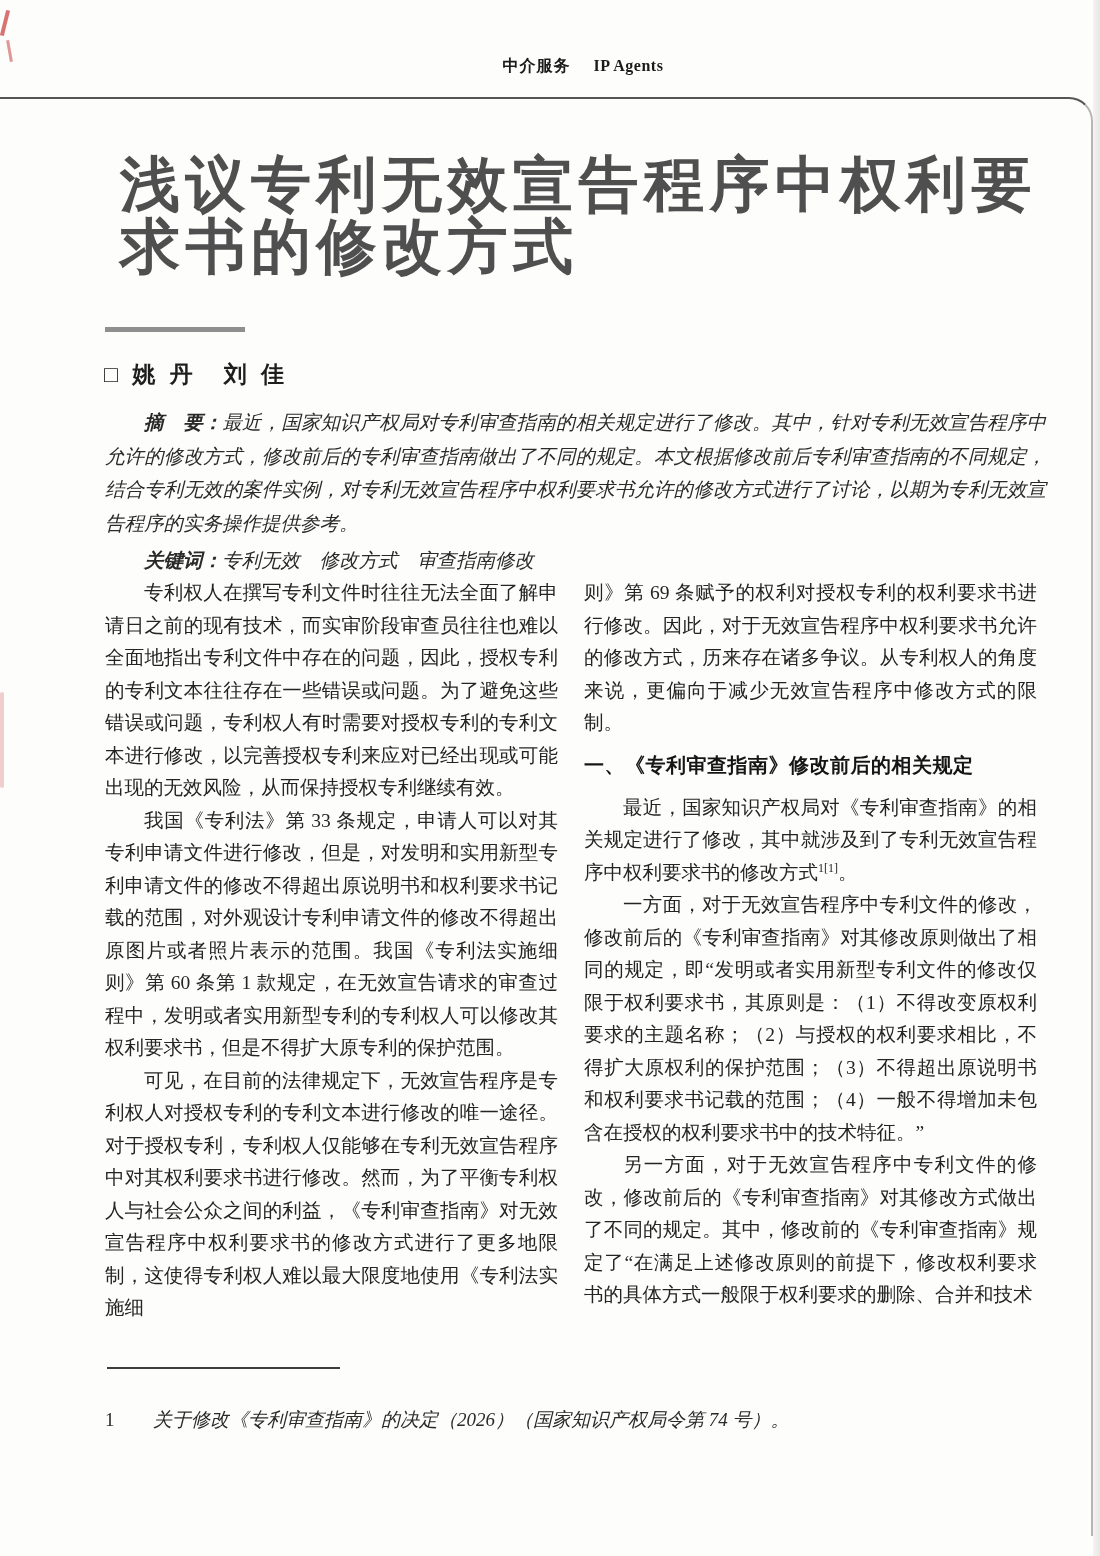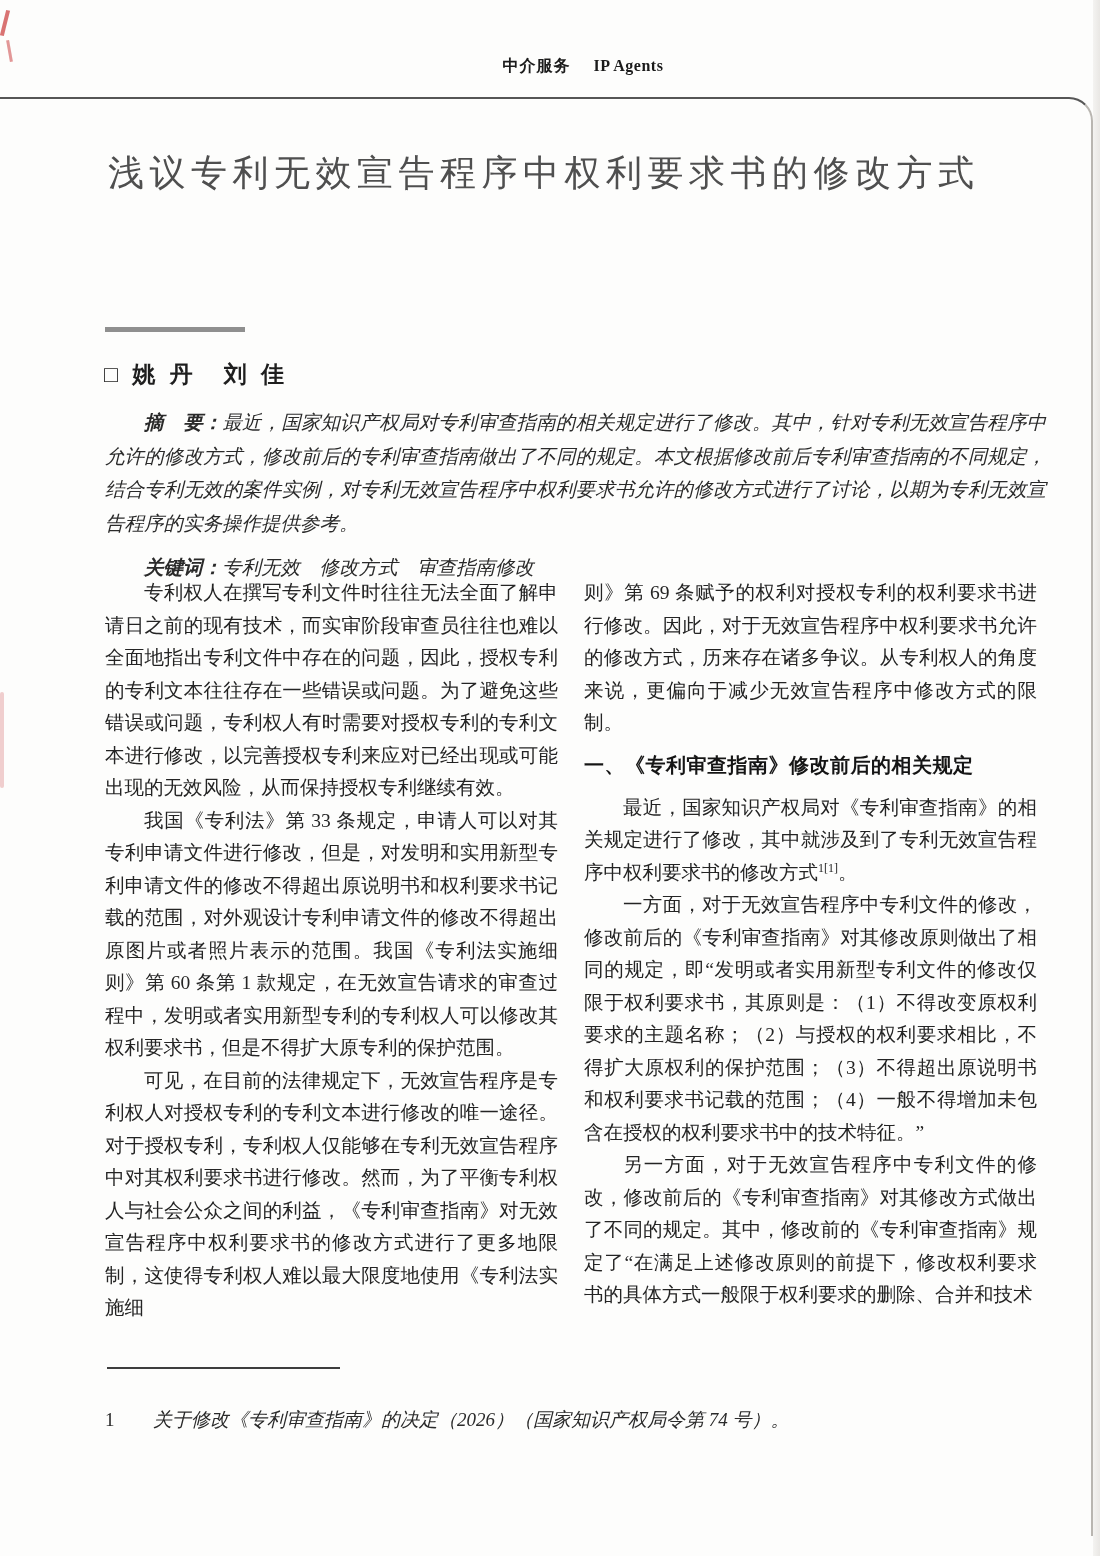--- a/index.html
+++ b/index.html
@@ -34,23 +34,23 @@
     text-align:center;
     font-size:16px;color:#1b1b1b;
     letter-spacing:1px;
     padding-left:33px;
   }
   .header-line .cn{font-family:"Liberation Sans",sans-serif;font-weight:bold;}
   .header-line .en{font-family:"Liberation Serif",serif;font-weight:bold;margin-left:18px;letter-spacing:.5px;}
 
   .title{
     position:absolute;top:138px;left:104px;width:958px;
-    margin:4px;
-    font-size:36px;line-height:62px;
-    font-weight:normal;color:#4f4f4f;
+    margin:16px;
+    font-size:60px;line-height:62px;
+    font-weight:bold;color:#4f4f4f;
     letter-spacing:5.5px;
     font-family:"Liberation Serif",serif;
   }
   .author-bar{
     position:absolute;top:327px;left:105px;
     width:140px;height:5px;background:#8f8f8f;
   }
   .authors{
     position:absolute;top:341px;left:104px;
     font-size:23px;font-weight:bold;color:#1e1e1e;
@@ -60,21 +60,21 @@
   }
 
   .abstract{
     position:absolute;top:406px;left:105px;width:941px;
     font-size:19.5px;line-height:33.5px;
     font-style:italic;
     text-align:justify;
     color:#2a2a2a;
   }
   .abstract p{margin:0;text-indent:2em;}
-  .abstract .kw{margin-top:11px;}
+  .abstract .kw{margin-top:4px;}
   .abstract .lbl{font-weight:bold;}
 
   .columns{
     position:absolute;top:577px;left:105px;width:940px;
     display:flex;gap:26px;
   }
   .col{width:453px;font-size:19.5px;line-height:32.5px;text-align:justify;color:#242424;}
   .col p{margin:0;}
   .col p.indent{text-indent:2em;}
   .col h2{

